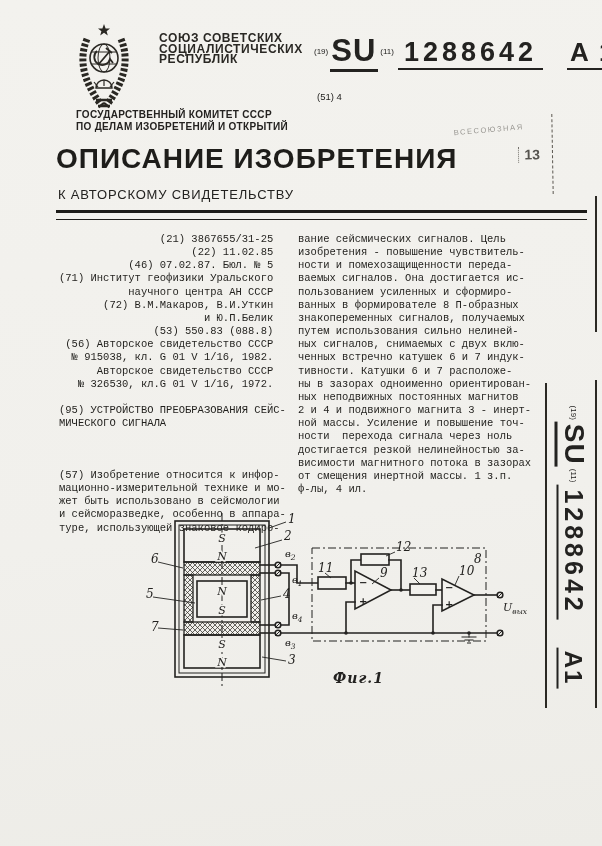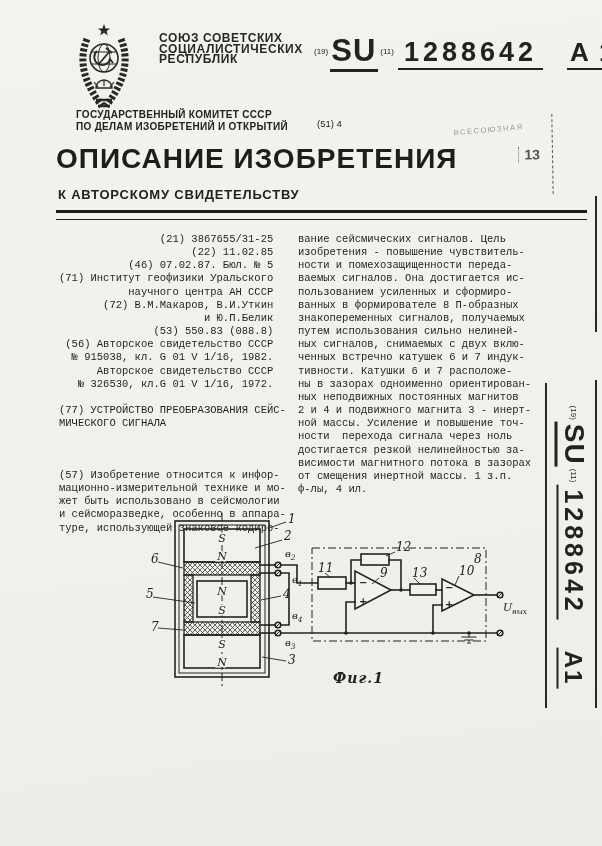--- a/index.html
+++ b/index.html
@@ -16,33 +16,33 @@
   .committee{left:76px;top:109px;font-size:10px;line-height:11.5px;font-weight:bold;
          letter-spacing:.3px;white-space:pre;color:#242220;}
   .publine{left:312px;top:33px;display:flex;align-items:baseline;white-space:nowrap;}
   .publine .ind{font-size:8px;position:relative;top:-7px;margin:0 2px;}
   .publine .su{font-size:31px;font-weight:bold;letter-spacing:1px;
                border-bottom:3px solid #232220;padding:0 2px 0 1px;}
   .publine .num{font-size:27px;font-weight:bold;letter-spacing:4px;
                border-bottom:2px solid #232220;padding:0 6px;margin-left:2px;}
   .publine .kind{font-size:26px;font-weight:bold;letter-spacing:2px;
                border-bottom:2px solid #232220;margin-left:24px;padding:0 3px;}
-  .ipcline{left:317px;top:91px;display:flex;align-items:baseline;font-size:9.5px;margin-top:27px;}
+  .ipcline{left:317px;top:91px;display:flex;align-items:baseline;font-size:9.5px;}
   .ipcline .ipc{font-family:"Liberation Mono","DejaVu Sans Mono",monospace;font-size:10px;
                letter-spacing:1px;margin-left:7px;border-bottom:1.5px solid #232220;
                padding:0 118px 1px 2px;}
   .stamp{left:450px;top:115px;width:102px;height:80px;transform:rotate(-1deg);
          border-right:1.5px dashed #5a564f;}
   .stamp-l1{margin-top:9px;margin-left:4px;font-size:7.5px;letter-spacing:1.6px;
          color:#3c3933;opacity:.5;transform:rotate(-4deg);}
   .stamp-num{position:absolute;right:12px;top:32px;font-size:14px;font-weight:bold;
          color:#302d28;opacity:.8;border-left:1px dotted #55514a;padding-left:5px;}
   .doc-title{left:56px;top:143px;font-size:28px;font-weight:bold;letter-spacing:1px;
          color:#1e1d1a;}
-  .doc-subtitle{left:58px;top:187px;font-size:13px;font-weight:bold;letter-spacing:.8px;text-align:center;}
+  .doc-subtitle{left:58px;top:187px;font-size:13px;font-weight:normal;letter-spacing:.8px;text-align:center;}
   .rule{left:56px;top:210px;width:531px;height:6px;
         border-top:3px solid #1d1c19;border-bottom:1.5px solid #1d1c19;}
   
   .col{font-family:"Liberation Mono","DejaVu Sans Mono",monospace;font-size:10.5px;
        line-height:13.15px;white-space:pre;color:#201f1c;}
   .biblio{left:59px;top:233px;text-align:right;}
   .title54{left:59px;top:404px;}
   .absL{left:59px;top:434px;margin-top:35px;}
   .absR{left:298px;top:233px;}
   
@@ -137,21 +137,21 @@
 (46) 07.02.87. Бюл. № 5
 (71) Институт геофизики Уральского
 научного центра АН СССР
 (72) В.М.Макаров, В.И.Уткин
 и Ю.П.Белик
 (53) 550.83 (088.8)
 (56) Авторское свидетельство СССР
 № 915038, кл. G 01 V 1/16, 1982.
    Авторское свидетельство СССР
 № 326530, кл.G 01 V 1/16, 1972.</div>
-  <div class="abs col title54">(77) УСТРОЙСТВО ПРЕОБРАЗОВАНИЯ СЕЙС-
+  <div class="abs col title54">(95) УСТРОЙСТВО ПРЕОБРАЗОВАНИЯ СЕЙС-
 МИЧЕСКОГО СИГНАЛА</div>
   <div class="abs col absL">(57) Изобретение относится к инфор-
 мационно-измерительной технике и мо-
 жет быть использовано в сейсмологии
 и сейсморазведке, особенно в аппара-
 туре, использующей знаковое кодиро-</div>
   <div class="abs col absR">вание сейсмических сигналов. Цель
 изобретения - повышение чувствитель-
 ности и помехозащищенности переда-
 ваемых сигналов. Она достигается ис-

